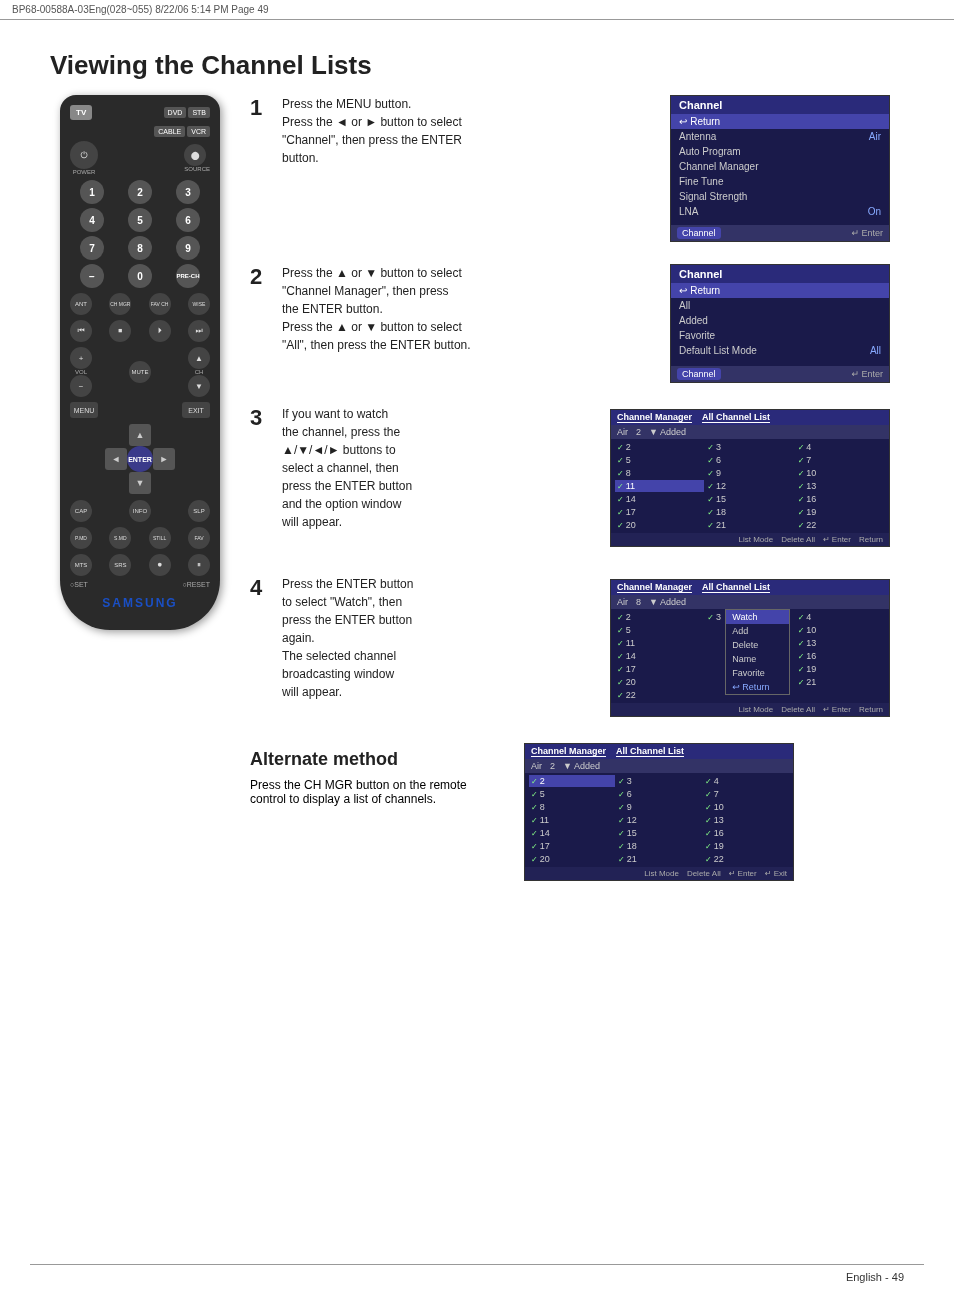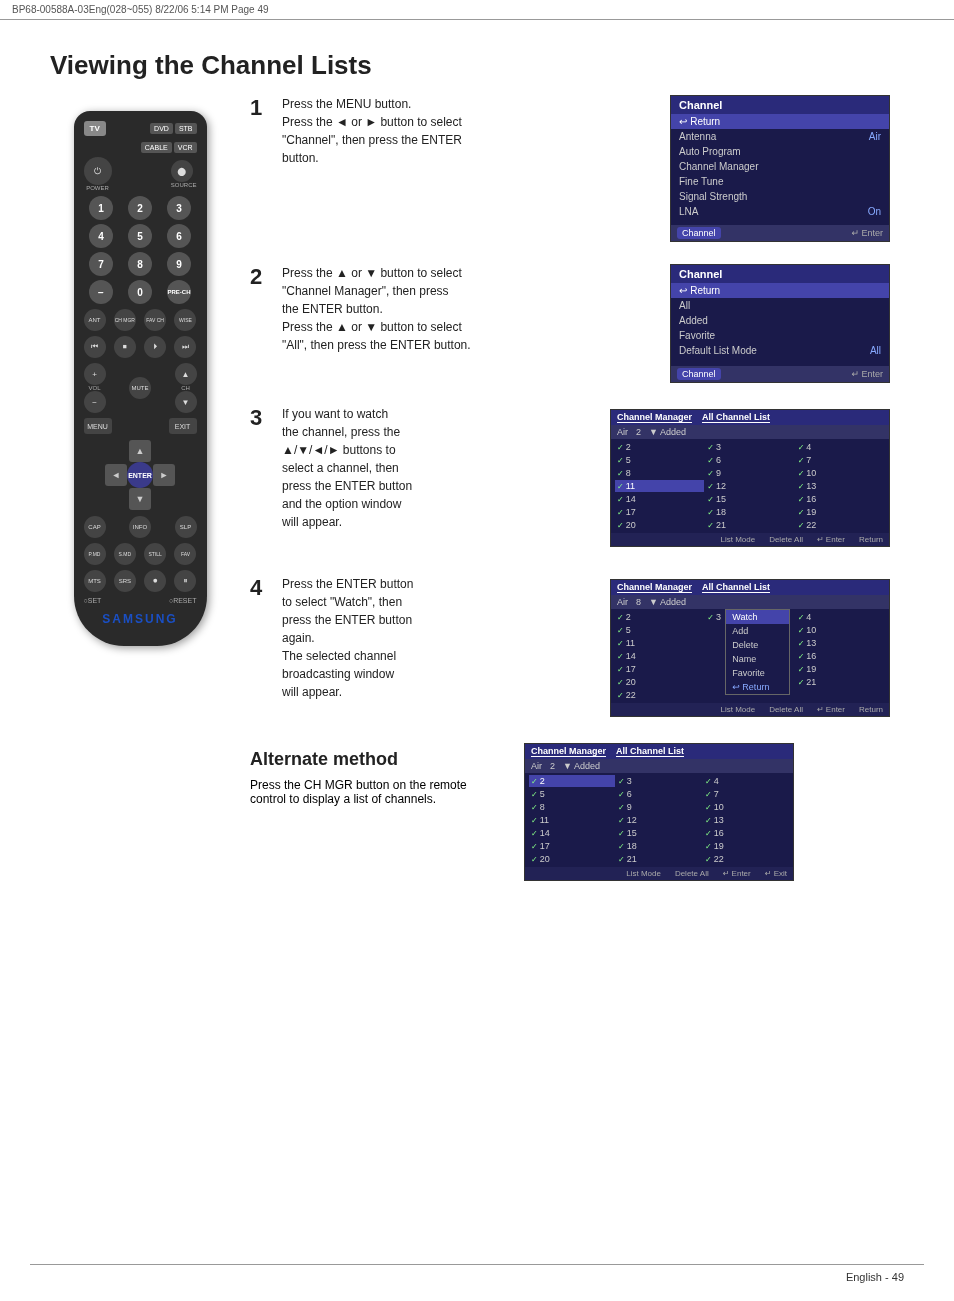--- a/index.html
+++ b/index.html
@@ -55,25 +55,25 @@
       align-items: flex-start;
     }
 
     
     .remote-container {
       width: 180px;
       flex-shrink: 0;
     }
 
     .remote {
-      width: 133px;
+      width: 160px;
       background: #2a2a2a;
       border-radius: 16px 16px 50px 50px;
       padding: 10px 10px 20px 10px;
-      margin: 16px auto;
+      margin: 0 auto;
       position: relative;
       box-shadow: 2px 2px 8px rgba(0,0,0,0.4);
     }
 
     .remote-top-row {
       display: flex;
       justify-content: space-between;
       align-items: center;
       margin-bottom: 6px;
     }
@@ -349,21 +349,21 @@
       font-size: 8px;
     }
 
     .ch-manager-footer {
       background: #222255;
       padding: 2px 6px;
       font-size: 8px;
       color: #aaa;
       display: flex;
       justify-content: flex-end;
-      gap: 14px;
+      gap: 8px;
     }
 
     
     .alt-method-title {
       font-size: 18px;
       font-weight: bold;
       color: #222;
       margin: 10px 0 8px 0;
     }
 

